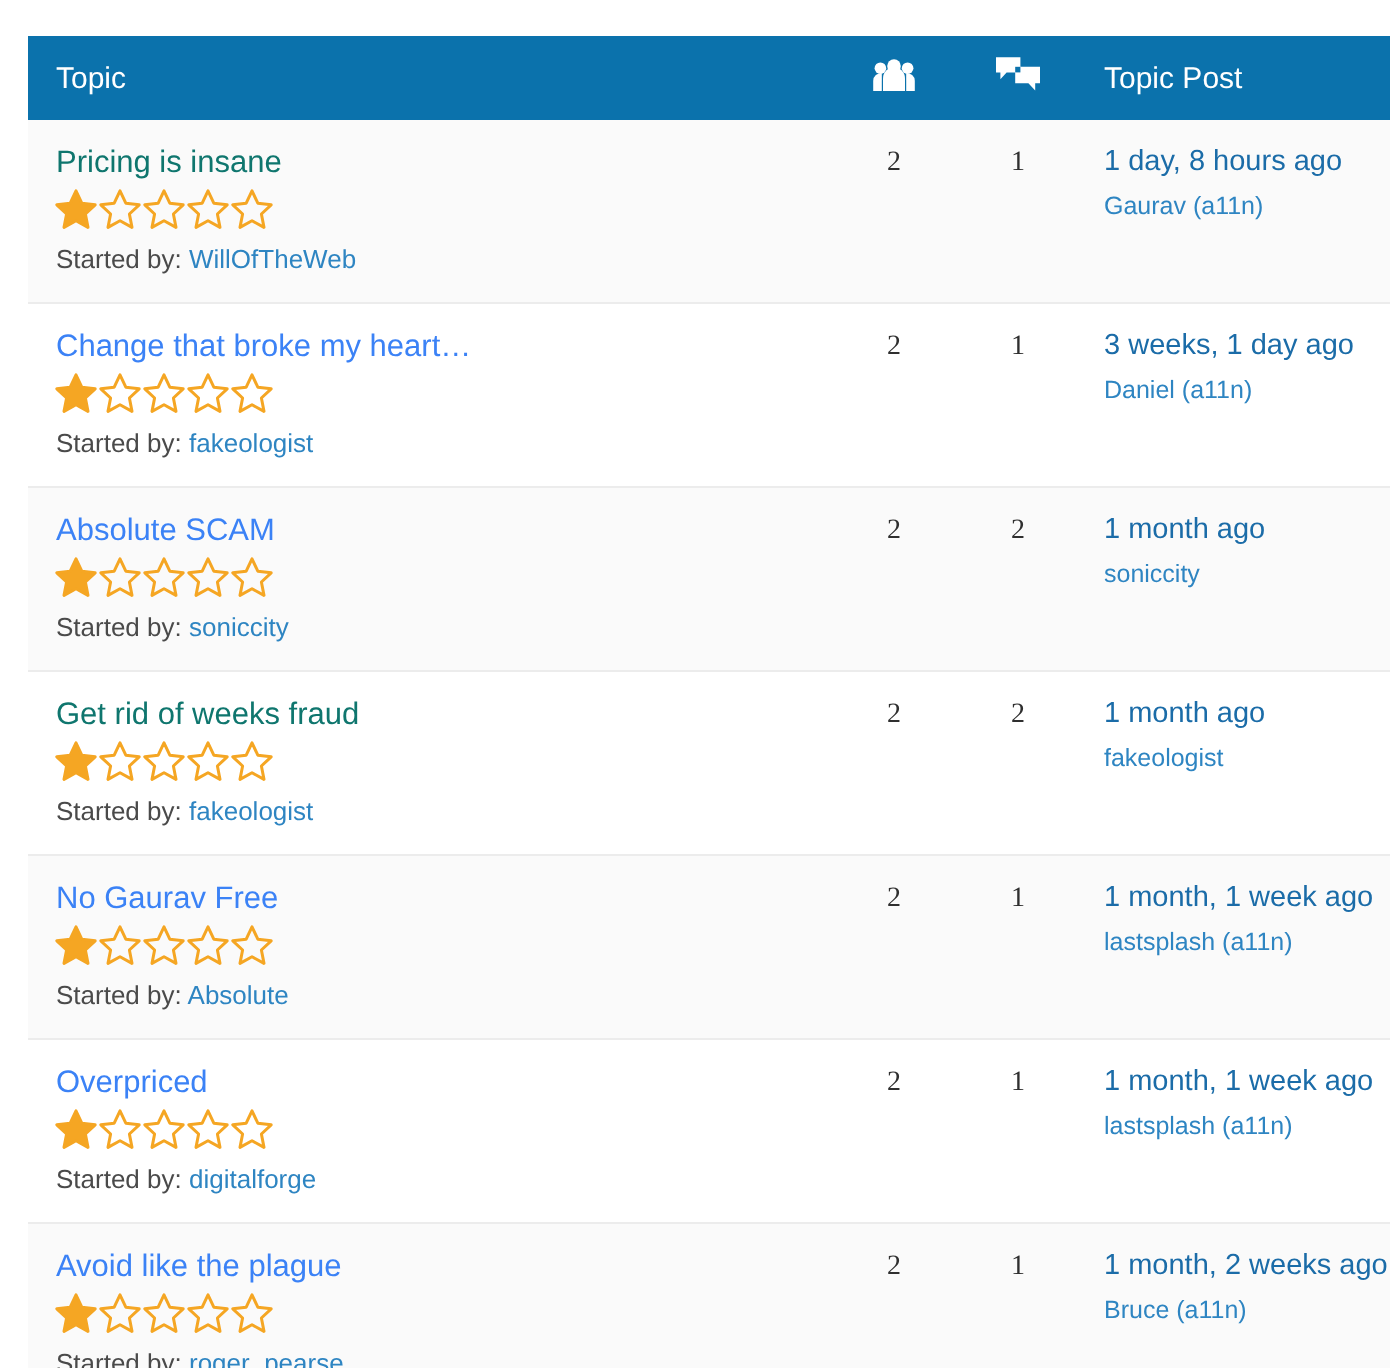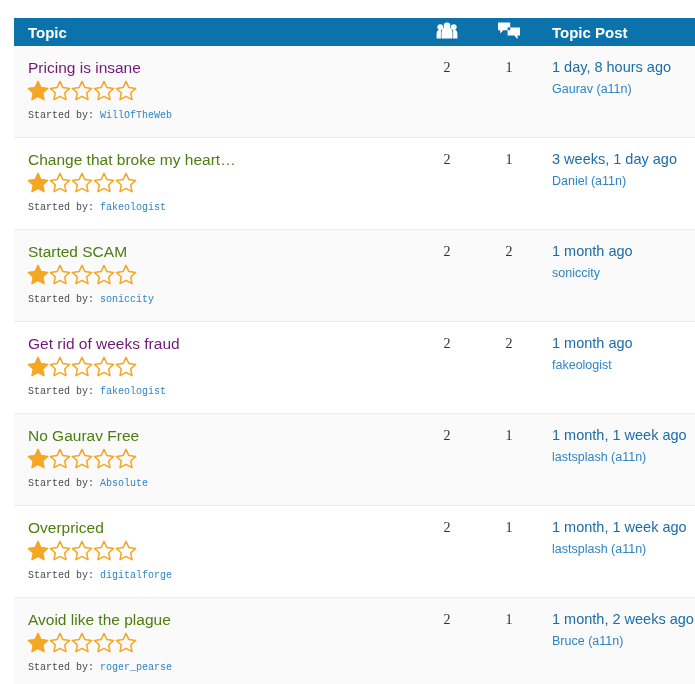--- a/index.html
+++ b/index.html
@@ -28,24 +28,24 @@
     table-layout: fixed;
   }
 
   
   thead tr {
     background: #0b72ac;
   }
   thead th {
     color: #ffffff;
     font-size: 15px;
-    font-weight: bold;
+    font-weight: normal;
     text-align: left;
     padding: 0;
-    height: 28px;
+    height: 42px;
     vertical-align: middle;
     border: none;
   }
   th.col-topic     { width: 388px; padding-left: 14px; }
   th.col-voices    { width:  62px; text-align: center; padding: 0; }
   th.col-replies   { width:  62px; text-align: center; padding: 0; }
   th.col-lastpost  { width: 155px; padding-left: 12px; }
 
   .hdr-icon {
     display: inline-block;
@@ -80,35 +80,34 @@
     padding: 13px 8px 14px 12px;
   }
 
   .topic-title {
     display: block;
     font-size: 15.5px;
     line-height: 18px;
     text-decoration: none;
     margin-bottom: 3px;
   }
-  .topic-title.dark  { color: #701a75; }
-  .topic-title.light { color: #4d7c0f; }
+  .topic-title.dark  { color: #0f766e; }
+  .topic-title.light { color: #3b82f6; }
 
   .stars {
     line-height: 0;
     margin: 2px 0 7px -1px;
     white-space: nowrap;
   }
   .stars svg { display: inline-block; vertical-align: middle; }
 
   .started-by {
-    font-size: 10px;
+    font-size: 13px;
     color: #4a4a4a;
     line-height: 15px;
-    font-family: Liberation Mono, monospace;
   }
   .started-by .author {
     color: #2e85c2;
     text-decoration: none;
   }
 
   .lp-time {
     display: block;
     font-size: 14.5px;
     color: #1b6ca8;
@@ -203,21 +202,21 @@
           </td>
           <td class="c-num">2</td>
           <td class="c-num">1</td>
           <td class="c-last">
             <a class="lp-time" href="#">3 weeks, 1 day ago</a>
             <a class="lp-user" href="#">Daniel (a11n)</a>
           </td>
         </tr>
         <tr class="alt">
           <td class="c-topic">
-            <a class="topic-title light" href="#">Started SCAM</a>
+            <a class="topic-title light" href="#">Absolute SCAM</a>
             <div class="stars"><span><svg width="22" height="21" viewBox="0 0 22 21" aria-hidden="true">
                   <polygon points="11,1.4 13.9,7.6 20.6,8.4 15.7,13.0 17.0,19.7 11,16.4 5.0,19.7 6.3,13.0 1.4,8.4 8.1,7.6" fill="#f5a623" stroke="#f5a623" stroke-width="1.5" stroke-linejoin="round"></polygon>
                 </svg></span><span><svg width="22" height="21" viewBox="0 0 22 21" aria-hidden="true">
                   <polygon points="11,1.4 13.9,7.6 20.6,8.4 15.7,13.0 17.0,19.7 11,16.4 5.0,19.7 6.3,13.0 1.4,8.4 8.1,7.6" fill="none" stroke="#f5a623" stroke-width="1.5" stroke-linejoin="round"></polygon>
                 </svg></span><span><svg width="22" height="21" viewBox="0 0 22 21" aria-hidden="true">
                   <polygon points="11,1.4 13.9,7.6 20.6,8.4 15.7,13.0 17.0,19.7 11,16.4 5.0,19.7 6.3,13.0 1.4,8.4 8.1,7.6" fill="none" stroke="#f5a623" stroke-width="1.5" stroke-linejoin="round"></polygon>
                 </svg></span><span><svg width="22" height="21" viewBox="0 0 22 21" aria-hidden="true">
                   <polygon points="11,1.4 13.9,7.6 20.6,8.4 15.7,13.0 17.0,19.7 11,16.4 5.0,19.7 6.3,13.0 1.4,8.4 8.1,7.6" fill="none" stroke="#f5a623" stroke-width="1.5" stroke-linejoin="round"></polygon>
                 </svg></span><span><svg width="22" height="21" viewBox="0 0 22 21" aria-hidden="true">
                   <polygon points="11,1.4 13.9,7.6 20.6,8.4 15.7,13.0 17.0,19.7 11,16.4 5.0,19.7 6.3,13.0 1.4,8.4 8.1,7.6" fill="none" stroke="#f5a623" stroke-width="1.5" stroke-linejoin="round"></polygon>

